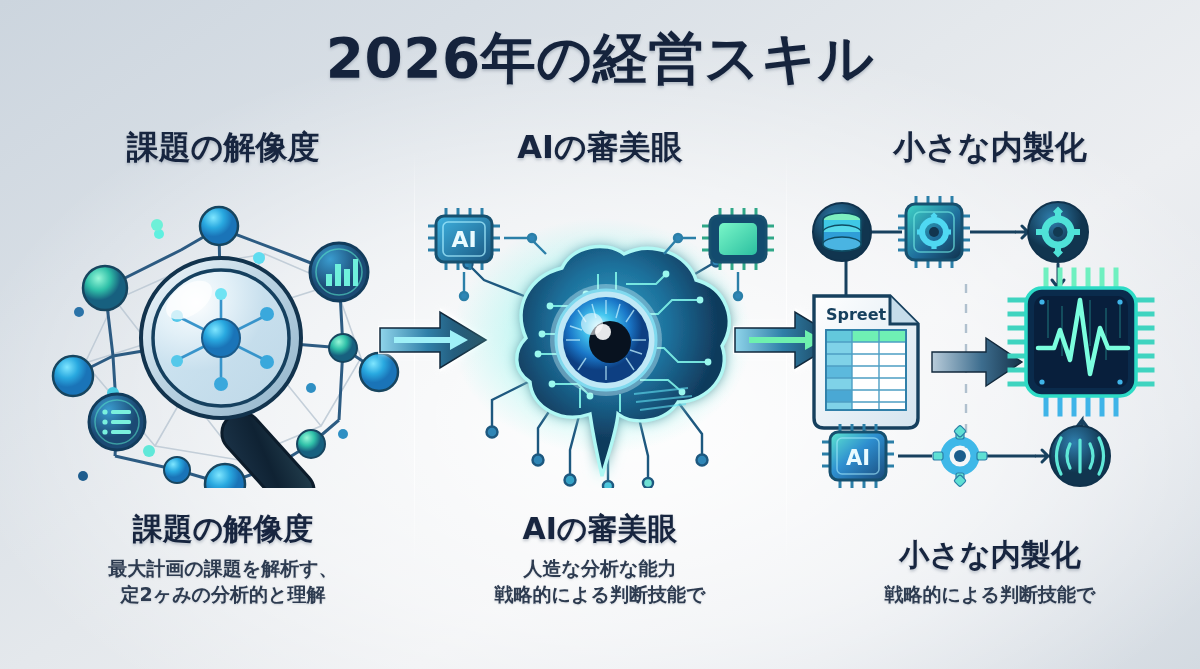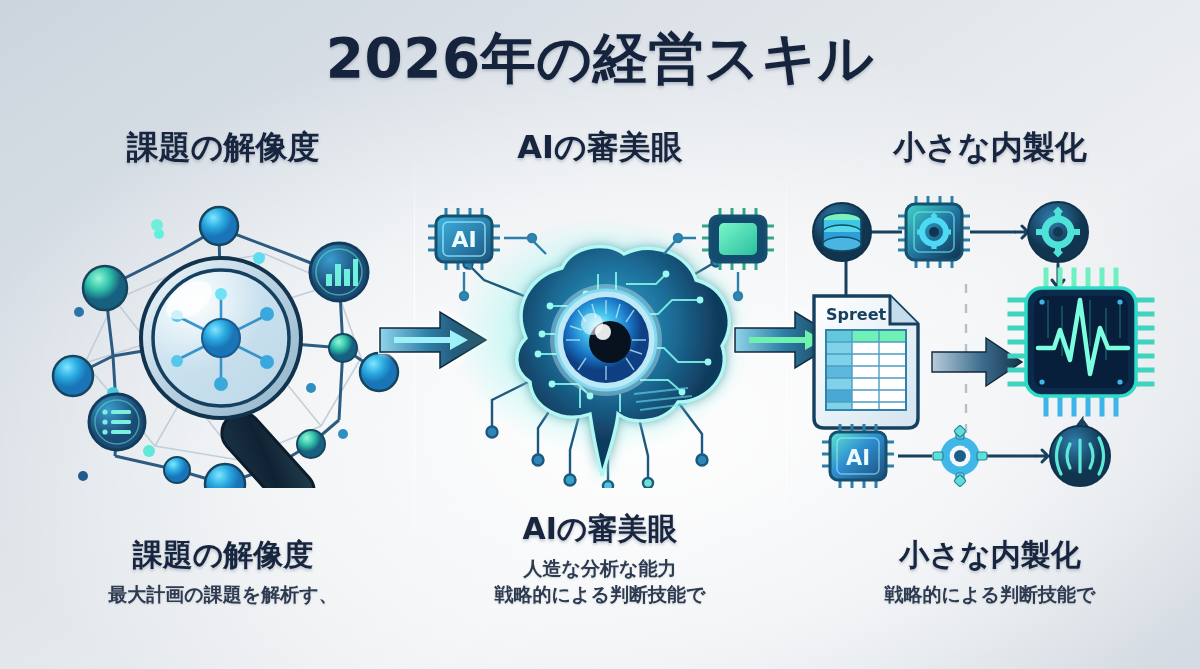--- a/index.html
+++ b/index.html
@@ -173,20 +173,21 @@
           <circle cx="224" cy="174" r="7" fill="#3aa8dc"></circle>
           <circle cx="178" cy="196" r="7" fill="#3aa8dc"></circle>
           <circle cx="134" cy="173" r="6" fill="#54c8ea"></circle>
           <ellipse cx="146" cy="112" rx="26" ry="15" fill="#ffffff" opacity=".72" transform="rotate(-35 146 112)"></ellipse>
         </g>
       </svg>
     </div>
     <div class="col-foot">
       <div class="foot-title">課題の解像度</div>
       <div class="foot-line">最大計画の課題を解析す、</div>
+      <div class="foot-line">定2ヶみの分析的と理解</div>
     </div>
   </div>
 
   <div class="arrow arrow1">
     <svg viewBox="0 0 120 80" width="120" height="80">
       <defs>
         <linearGradient id="arrBody1" x1="0" y1="0" x2="1" y2="0">
           <stop offset="0%" stop-color="#8fd4ea"></stop>
             <stop offset="45%" stop-color="#2f7fa8"></stop>
             <stop offset="100%" stop-color="#16344b"></stop>

